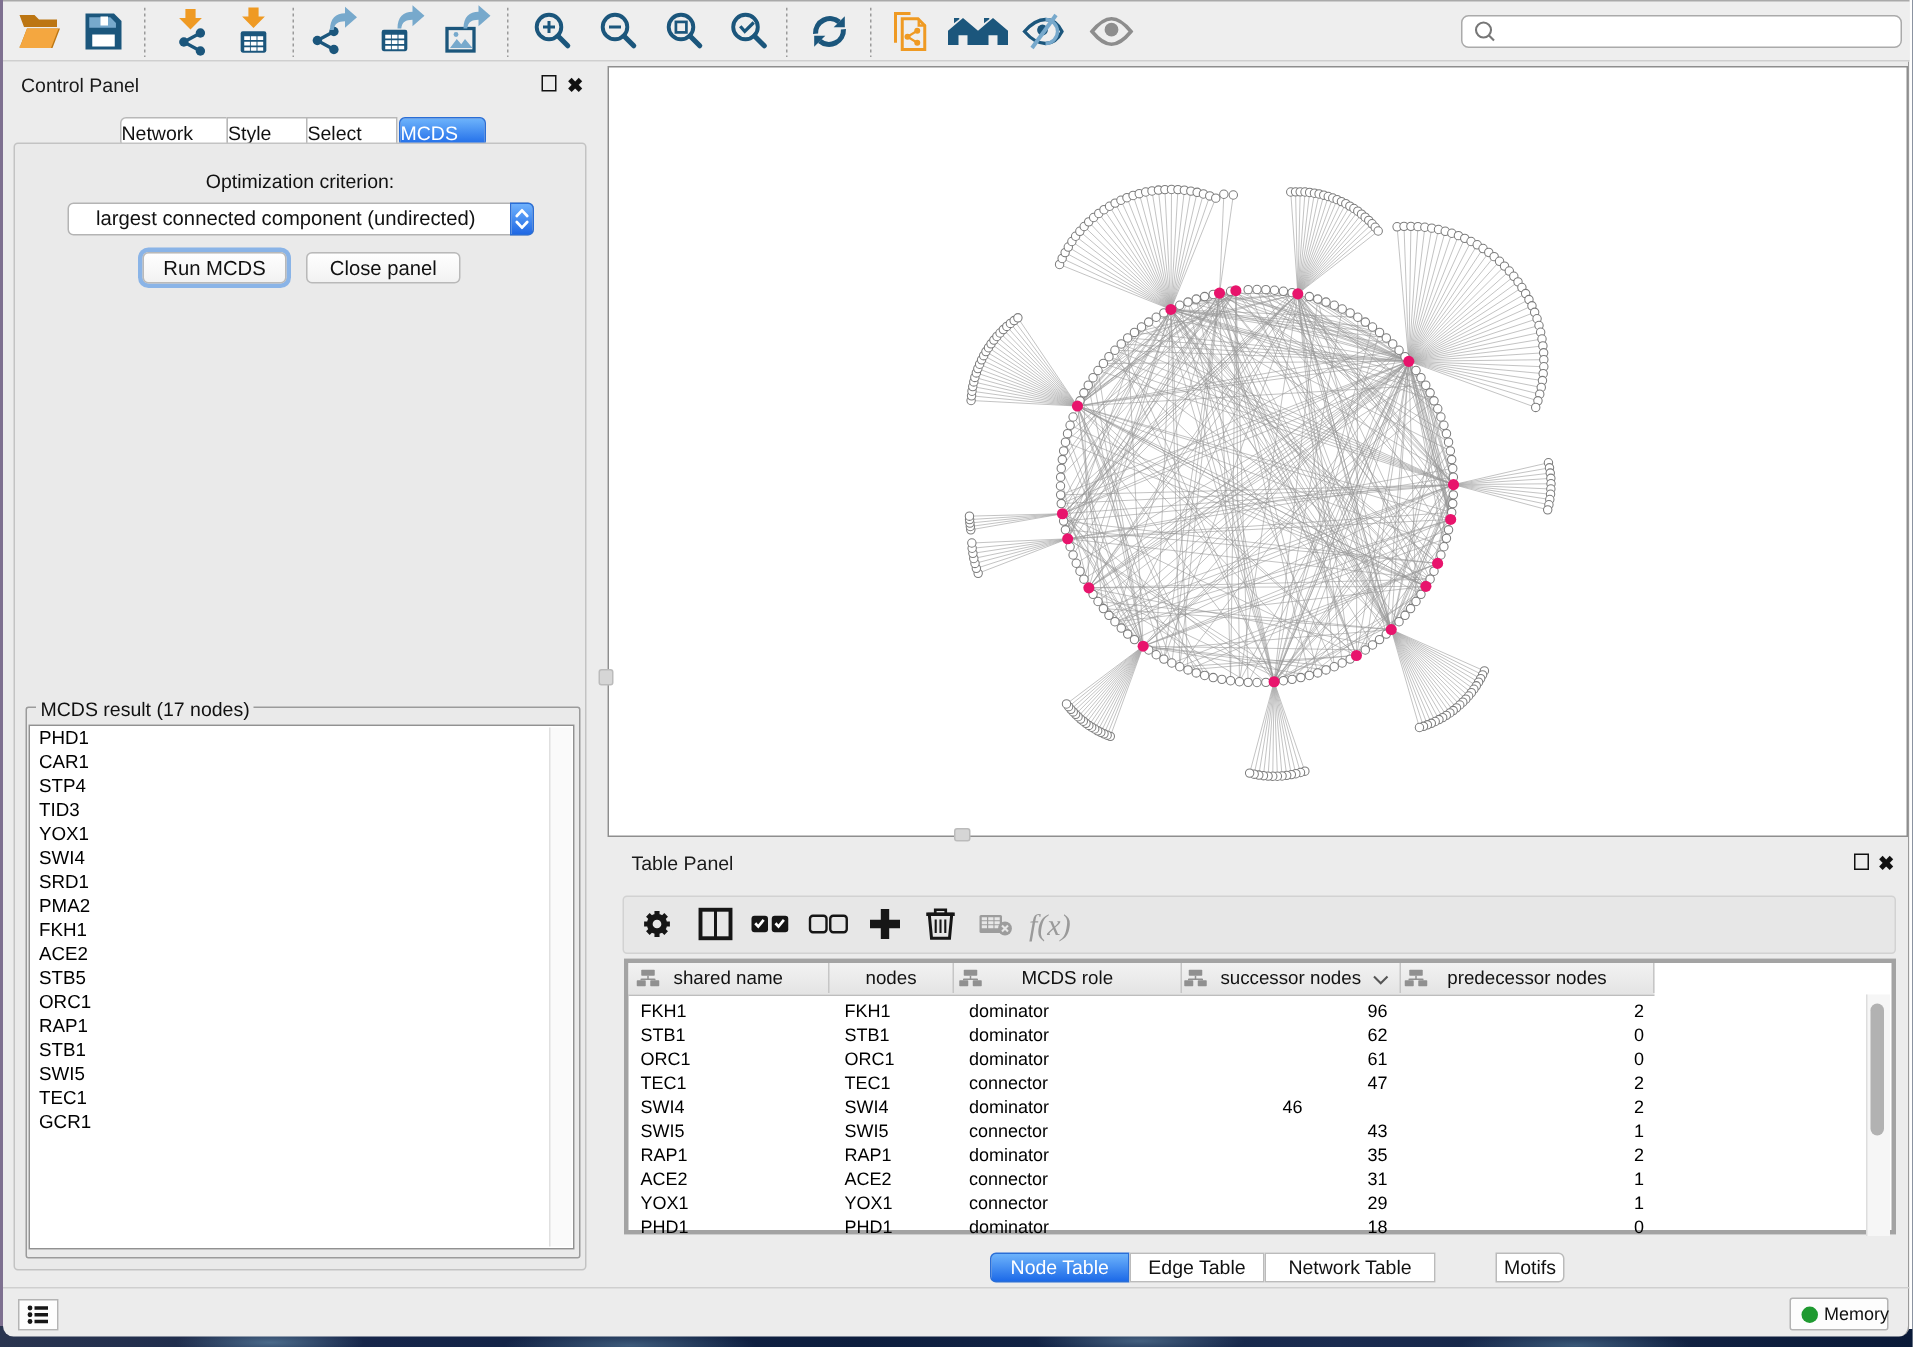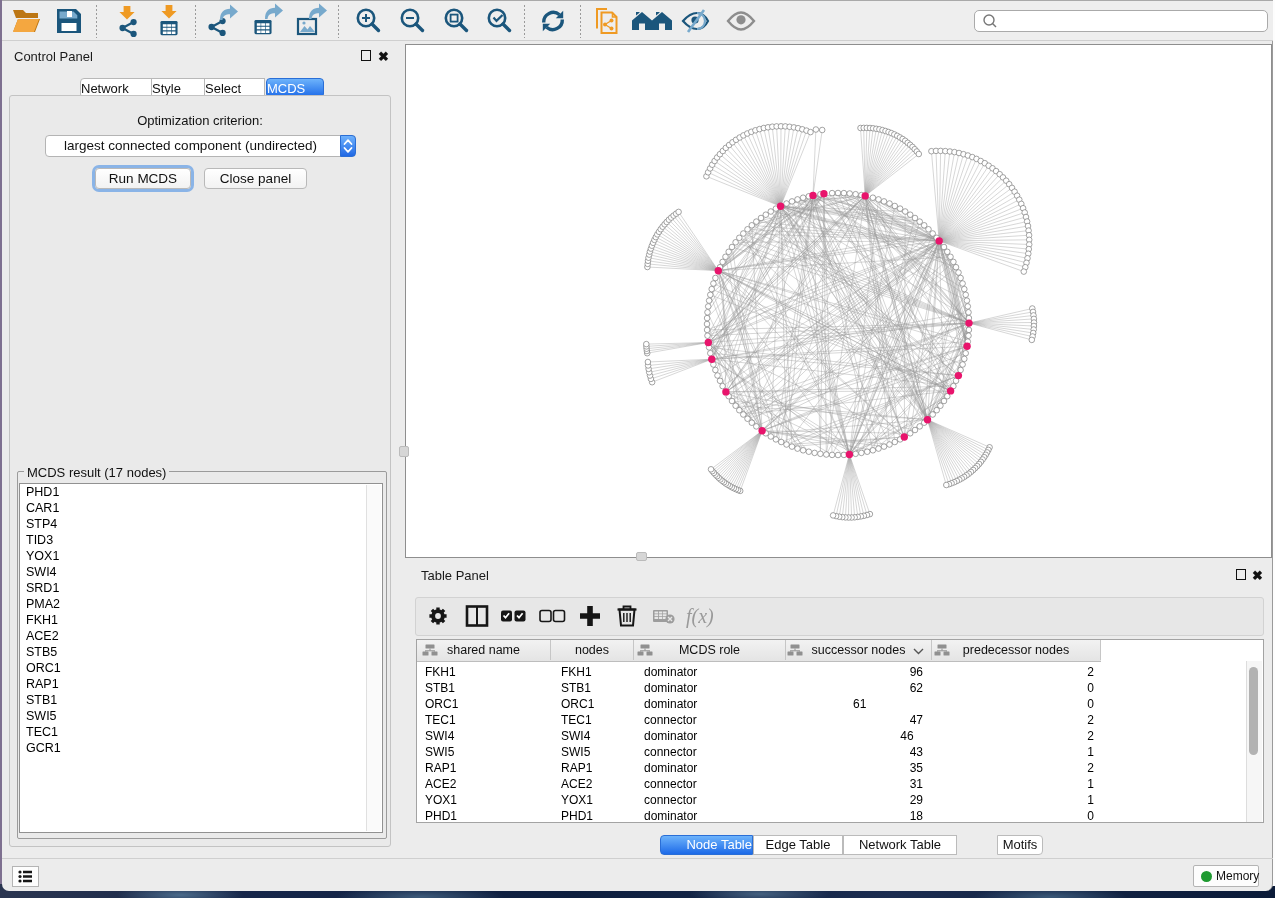--- a/index.html
+++ b/index.html
@@ -63,21 +63,21 @@
 
   
   #vsplit-handle{position:absolute;left:399px;top:446px;width:8px;height:9px;background:#d6d6d6;border:1px solid #bbb;border-radius:2px;}
   #hsplit-handle{position:absolute;left:636px;top:552px;width:9px;height:7px;background:#d6d6d6;border:1px solid #bbb;border-radius:2px;}
 
   
   #tp-title{position:absolute;left:421px;top:568px;font-size:13px;color:#1a1a1a;}
   #tp-toolbar{position:absolute;left:415px;top:597px;width:849px;height:39px;background:#e7e7e7;
               border:1px solid #d2d2d2;border-radius:3px;box-sizing:border-box;}
   #table{position:absolute;left:416px;top:639px;width:848px;height:184px;background:#fff;
-         border:1px solid #a3a3a3;box-sizing:border-box;}
+         border:3px solid #a3a3a3;box-sizing:border-box;}
   #thead{position:absolute;left:0;top:0;width:684px;height:21px;background:linear-gradient(#f2f2f2,#e4e4e4);
          border-bottom:1px solid #bdbdbd;}
   .th{position:absolute;top:0;height:20px;border-right:1px solid #c6c6c6;box-sizing:border-box;
       font-size:12.5px;color:#111;text-align:center;line-height:20px;}
   .trow{position:absolute;left:0;width:684px;height:16px;font-size:12px;color:#000;}
   .trow span{position:absolute;top:1px;}
   #tsb{position:absolute;right:1px;top:21px;width:15px;height:161px;background:#f6f6f6;border-left:1px solid #ddd;}
   #tsb .thumb{position:absolute;left:2px;top:6px;width:9px;height:88px;background:#b2b2b2;border-radius:5px;}
 
   
@@ -718,35 +718,35 @@
         <span style="left:8px">STB1</span>
         <span style="left:144px">STB1</span>
         <span style="left:227px">dominator</span>
         <span style="left:436px;width:70px;text-align:right">62</span>
         <span style="left:600px;width:77px;text-align:right">0</span>
       </div>
       <div class="trow" style="top:56px">
         <span style="left:8px">ORC1</span>
         <span style="left:144px">ORC1</span>
         <span style="left:227px">dominator</span>
-        <span style="left:436px;width:70px;">61</span>
+        <span style="left:436px;width:70px;text-align:right">61</span>
         <span style="left:600px;width:77px;text-align:right">0</span>
       </div>
       <div class="trow" style="top:72px">
         <span style="left:8px">TEC1</span>
         <span style="left:144px">TEC1</span>
         <span style="left:227px">connector</span>
         <span style="left:436px;width:70px;text-align:right">47</span>
         <span style="left:600px;width:77px;text-align:right">2</span>
       </div>
       <div class="trow" style="top:88px">
         <span style="left:8px">SWI4</span>
         <span style="left:144px">SWI4</span>
         <span style="left:227px">dominator</span>
-        <span style="left:455px;width:70px;text-align:center">46</span>
+        <span style="left:436px;width:70px;text-align:left">46</span>
         <span style="left:600px;width:77px;text-align:right">2</span>
       </div>
       <div class="trow" style="top:104px">
         <span style="left:8px">SWI5</span>
         <span style="left:144px">SWI5</span>
         <span style="left:227px">connector</span>
         <span style="left:436px;width:70px;text-align:right">43</span>
         <span style="left:600px;width:77px;text-align:right">1</span>
       </div>
       <div class="trow" style="top:120px">
@@ -776,21 +776,21 @@
         <span style="left:227px">dominator</span>
         <span style="left:436px;width:70px;text-align:right">18</span>
         <span style="left:600px;width:77px;text-align:right">0</span>
       </div>
     </div>
   <div id="tsb">
       <div class="thumb"></div>
     </div>
 </div>
 
-<div class="btab" id="btab-node" style="left:660px;width:93px;text-align:right;">Node Table</div>
+<div class="btab" id="btab-node" style="left:660px;width:93px;">Node Table</div>
 <div class="btab" style="left:753px;width:90px;">Edge Table</div>
 <div class="btab" style="left:843px;width:114px;">Network Table</div>
 <div class="btab" style="left:957px;width:46px;border-radius:0 4px 4px 0;margin-left:40px;">Motifs</div>
 
 <div id="statusline"></div>
 <div id="lstbtn"><svg width="25" height="19">
   <g fill="#161616">
         <circle cx="7" cy="5" r="1.6"></circle>
         <circle cx="7" cy="9.5" r="1.6"></circle>
         <circle cx="7" cy="14" r="1.6"></circle>

